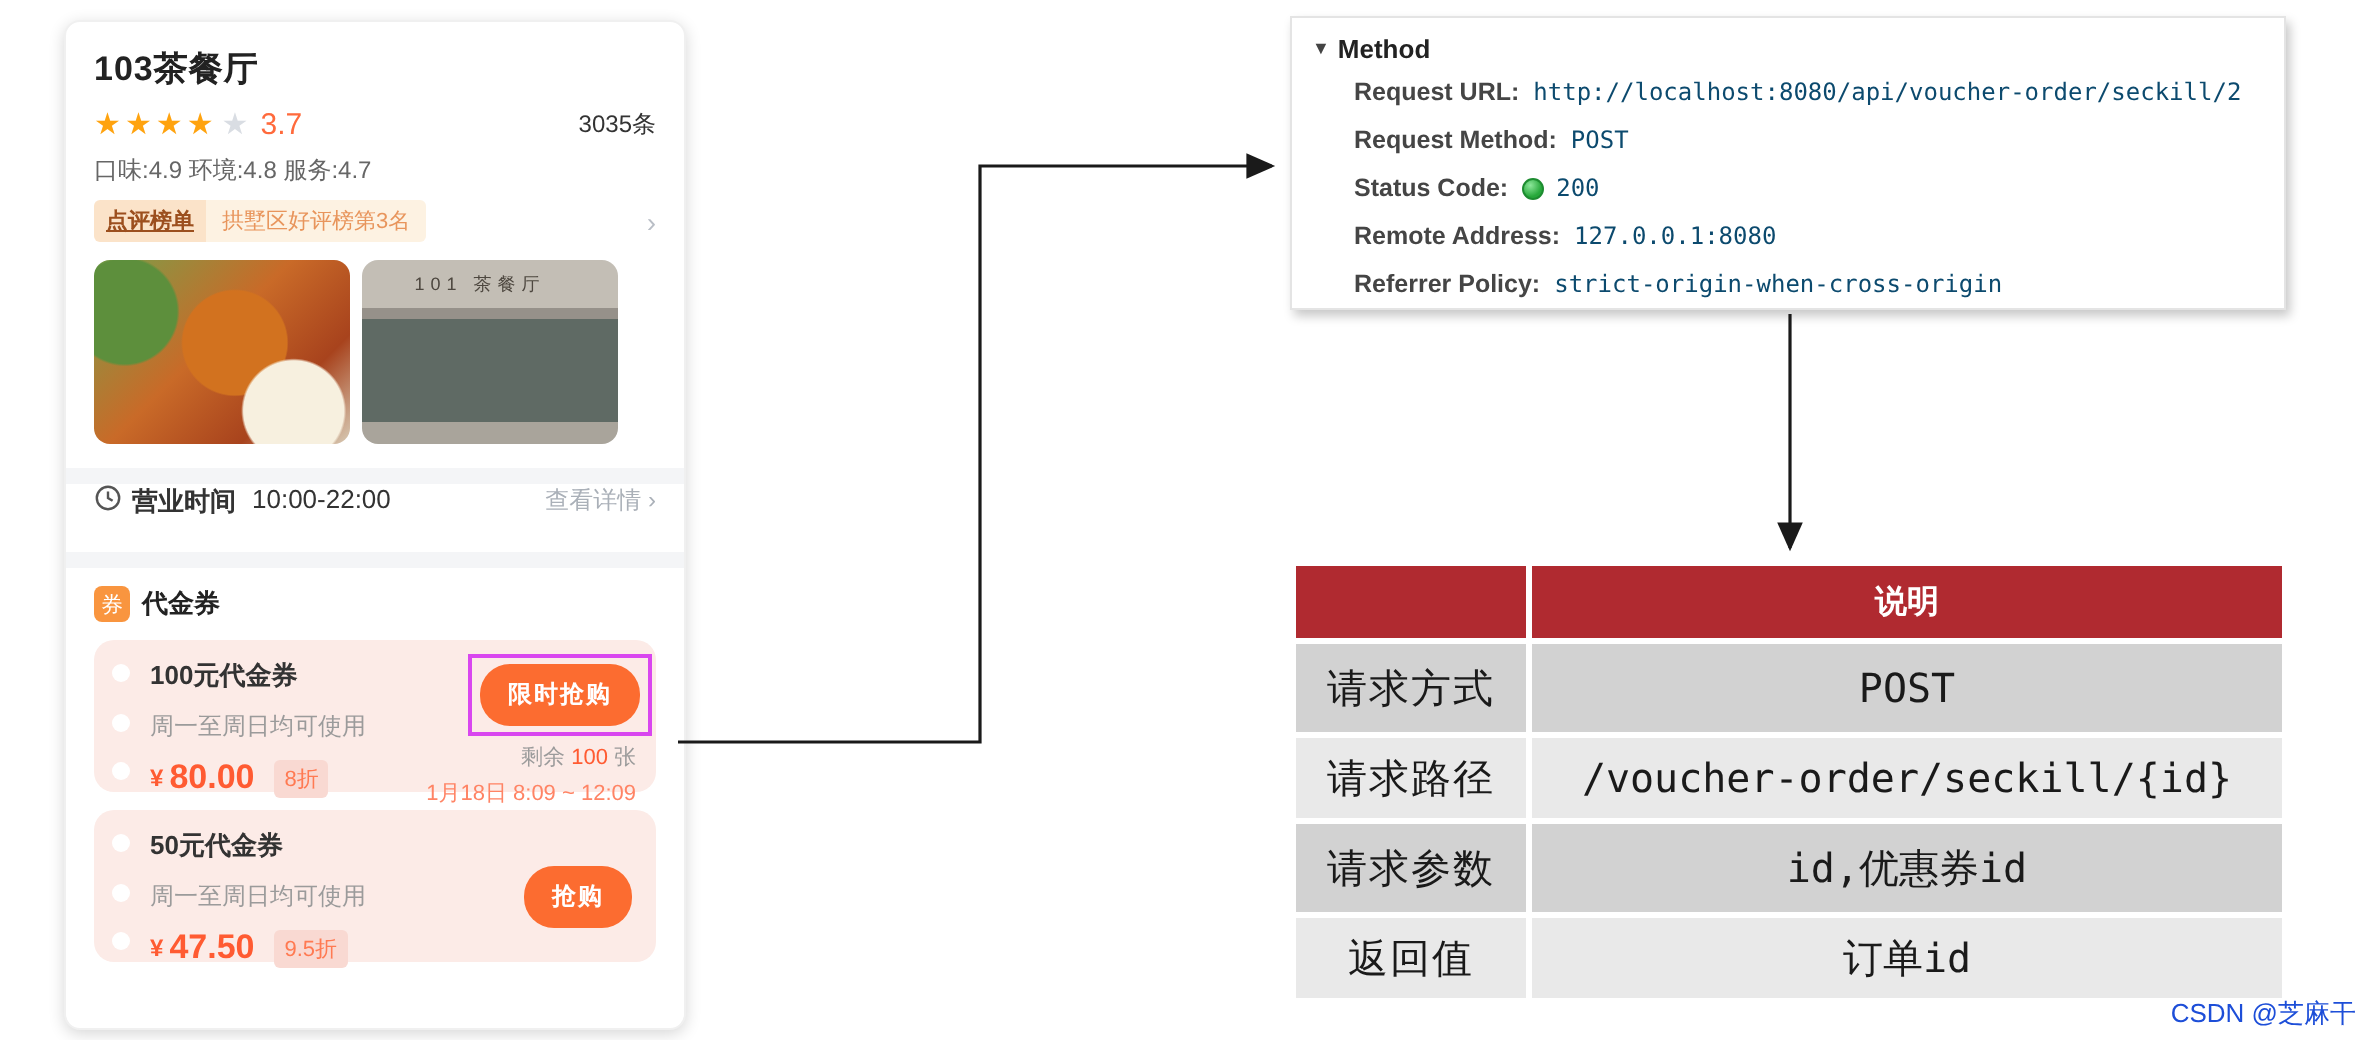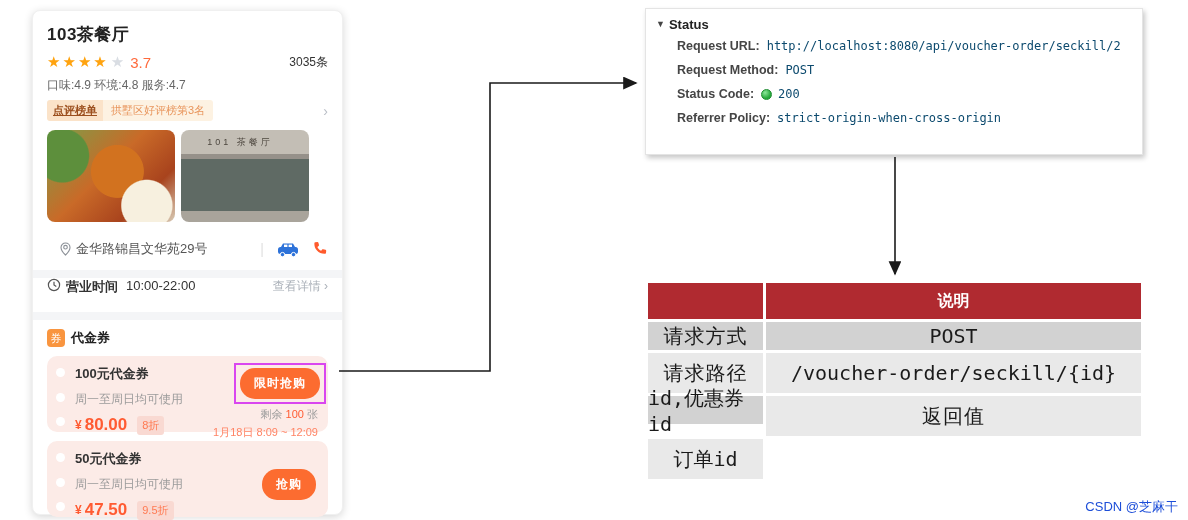--- a/index.html
+++ b/index.html
@@ -78,21 +78,21 @@
   .dt-label { font-size:12.5px; font-weight:bold; color:#454545; margin-right:7px; white-space:nowrap; }
   .dt-value { font-size:12px; color:#0c4a6e; font-family:"DejaVu Sans Mono","Liberation Mono",monospace; white-space:nowrap; }
   .status-dot { width:11px; height:11px; border-radius:50%; margin-right:6px;
     background:radial-gradient(circle at 35% 30%, #8ce79a, #27a83b 65%); border:1px solid #1d8c30; }
 
   
   .api-table { position:absolute; left:648px; top:283px; width:493px;
     display:grid; grid-template-columns:115px 1fr; gap:3px; background:#fff; }
   .api-cell { display:flex; align-items:center; justify-content:center; }
   .api-th { background:#b02a30; height:36px; color:#fff; font-weight:bold; font-size:16px; }
-  .api-row-a { background:#d2d2d2; height:28px; }
+  .api-row-a { background:#d2d2d2; height:44px; }
   .api-row-b { background:#e9e9e9; height:40px; }
   .api-label { font-size:20px; color:#1a1a1a; letter-spacing:1px; }
   .api-value { font-size:20px; color:#1a1a1a;
     font-family:"DejaVu Sans Mono","Liberation Mono",monospace; }
 
   
   .arrows { position:absolute; left:0; top:0; width:1188px; height:520px; pointer-events:none; }
   .watermark { position:absolute; right:10px; bottom:4px; font-size:13px; color:#1d4ed8; }
 </style>
 </head>
@@ -118,44 +118,20 @@
       <span class="chev">›</span>
     </div>
 
     <div class="photos-row">
       <div class="photo photo-food"></div>
       <div class="photo photo-store">
         <div class="photo-sign">101 茶餐厅</div>
       </div>
     </div>
 
-    <div class="addr-row">
-      <span class="icon-btn">
-        <svg width="13" height="15" viewBox="0 0 13 15">
-            <path d="M6.5 1C3.9 1 2 3 2 5.4 2 8.5 6.5 13 6.5 13S11 8.5 11 5.4C11 3 9.1 1 6.5 1Zm0 6a1.8 1.8 0 1 1 0-3.6 1.8 1.8 0 0 1 0 3.6Z" fill="none" stroke="#8a8f96" stroke-width="1.1"></path>
-          </svg>
-      </span>
-      <span class="addr-text">金华路锦昌文华苑29号</span>
-      <span class="addr-div">|</span>
-      <span class="icon-btn">
-        <svg width="24" height="17" viewBox="0 0 24 17">
-            <rect x="2" y="6" width="20" height="7" rx="2.5" fill="#2d72d9"></rect>
-            <path d="M5 6 7 2.5h10L19 6Z" fill="#2d72d9"></path>
-            <rect x="8" y="3.6" width="3.4" height="2.4" fill="#fff"></rect>
-            <rect x="12.6" y="3.6" width="3.4" height="2.4" fill="#fff"></rect>
-            <circle cx="6.5" cy="13.6" r="2.2" fill="#2d72d9" stroke="#fff" stroke-width="1"></circle>
-            <circle cx="17.5" cy="13.6" r="2.2" fill="#2d72d9" stroke="#fff" stroke-width="1"></circle>
-          </svg>
-      </span>
-      <span class="icon-btn">
-        <svg width="16" height="16" viewBox="0 0 16 16">
-            <path d="M3.2 1.2 5.5 1c.4 0 .8.3.9.7l.6 2.4c.1.4-.1.8-.4 1l-1.2.9c.7 1.7 2.1 3.1 3.8 3.8l.9-1.2c.2-.3.7-.5 1-.4l2.4.6c.4.1.7.5.7.9l-.2 2.3c0 .4-.4.8-.8.8C7 13.2 1.8 8 2.4 2c0-.4.4-.8.8-.8Z" fill="#ff5a2c"></path>
-          </svg>
-      </span>
-    </div>
 
     <div class="sep-band"></div>
 
     <div class="hours-row">
       <span>
         <svg width="14" height="14" viewBox="0 0 14 14">
             <circle cx="7" cy="7" r="5.6" fill="none" stroke="#555" stroke-width="1.2"></circle>
             <path d="M7 3.8V7l2.3 1.4" fill="none" stroke="#555" stroke-width="1.2"></path>
           </svg>
       </span>
@@ -214,51 +190,56 @@
       </div>
       <div class="deal-right-center">
         <button class="pill-btn">抢购</button>
       </div>
     </div>
   </div>
 
   <div class="devtools">
     <div class="dt-head">
       <span class="dt-tri">▼</span>
-      <span class="dt-title">Status</span>
+      <span class="dt-title">Method</span>
     </div>
     <div class="dt-row">
       <span class="dt-label">Request URL:</span>
       <span class="dt-value">http://localhost:8080/api/voucher-order/seckill/2</span>
     </div>
     <div class="dt-row">
       <span class="dt-label">Request Method:</span>
       <span class="dt-value">POST</span>
     </div>
     <div class="dt-row">
       <span class="dt-label">Status Code:</span>
       <span class="status-dot"></span>
       <span class="dt-value">200</span>
     </div>
     <div class="dt-row">
+      <span class="dt-label">Remote Address:</span>
+      <span class="dt-value">127.0.0.1:8080</span>
+    </div>
+    <div class="dt-row">
       <span class="dt-label">Referrer Policy:</span>
       <span class="dt-value">strict-origin-when-cross-origin</span>
     </div>
   </div>
 
   <div class="api-table">
     <div class="api-cell api-th"></div>
     <div class="api-cell api-th">说明</div>
 
     <div class="api-cell api-row-a api-label">请求方式</div>
     <div class="api-cell api-row-a api-value">POST</div>
 
     <div class="api-cell api-row-b api-label">请求路径</div>
     <div class="api-cell api-row-b api-value">/voucher-order/seckill/{id}</div>
 
+    <div class="api-cell api-row-a api-label">请求参数</div>
     <div class="api-cell api-row-a api-value">id,优惠券id</div>
 
     <div class="api-cell api-row-b api-label">返回值</div>
     <div class="api-cell api-row-b api-value">订单id</div>
   </div>
 
   <svg class="arrows">
     <defs>
       <marker id="ah" markerWidth="10" markerHeight="10" refX="8" refY="4" orient="auto">
         <path d="M0 0 L9 4 L0 8 Z" fill="#1a1a1a"></path>

